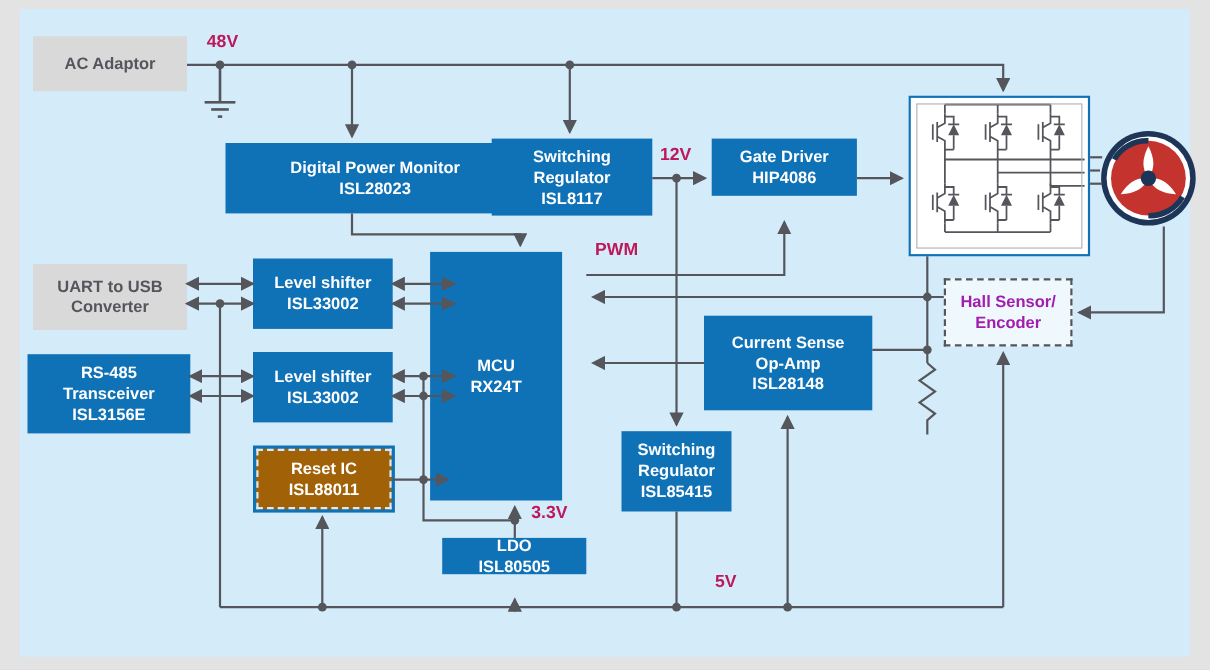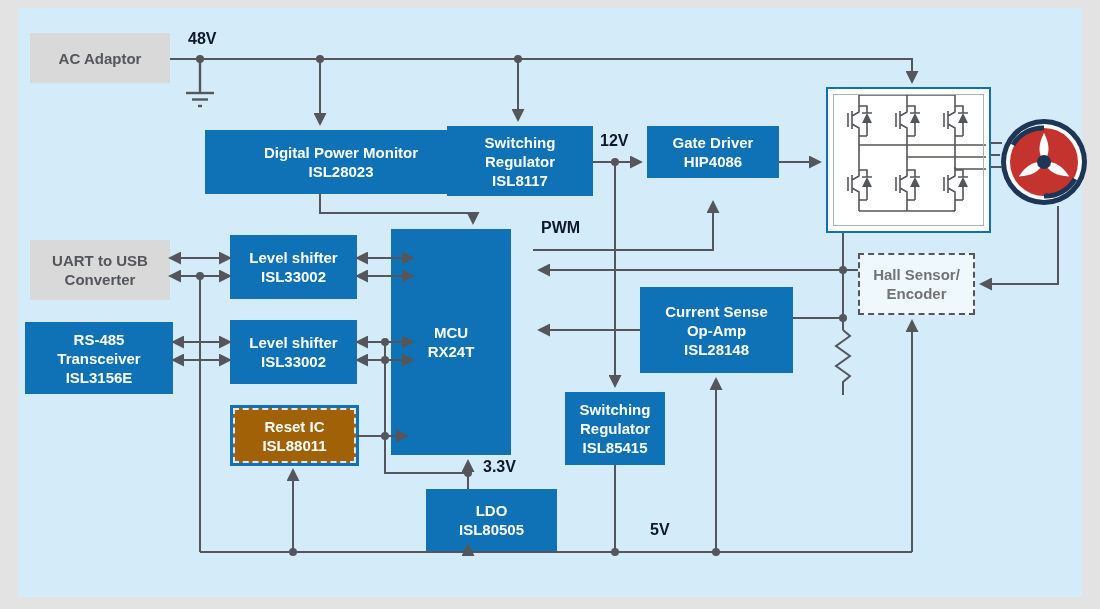--- a/index.html
+++ b/index.html
@@ -28,30 +28,30 @@
     box-sizing:border-box;
   }
   .blue{background:#0f72b7;color:#ffffff;}
   .gray{background:#d9d9d9;color:#54565b;}
   .dashed-blue{
     background:#a16207;color:#ffffff;
     border:2px dashed #d9e9f5;
     box-shadow:0 0 0 3px #0f72b7;
   }
   .dashed-gray{
-    background:#eef8fd;color:#737373;
+    background:#eef8fd;color:#a21caf;
     border:2px dashed #54565b;
   }
   .white-border-box{
     background:#ffffff;
     border:2px solid #0f72b7;
   }
   .netlabel{
     position:absolute;
-    font-size:16px;font-weight:bold;color:#0f172a;
+    font-size:16px;font-weight:bold;color:#be185d;
     z-index:4;white-space:nowrap;
   }
   #wires{
     position:absolute;left:0;top:0;
     z-index:3;pointer-events:none;
   }
   .inner-frame{
     position:absolute;left:5px;top:5px;right:5px;bottom:5px;
     border:1px solid #a9b0b6;
   }
@@ -187,21 +187,21 @@
     <span>Reset IC</span>
     <span>ISL88011</span>
   </div>
 
   <div class="box blue" style="left:565px;top:392px;width:100px;height:73px">
     <span>Switching</span>
     <span>Regulator</span>
     <span>ISL85415</span>
   </div>
 
-  <div class="box blue" style="left:426px;top:489px;width:131px;height:62px">
+  <div class="box blue" style="left:402px;top:489px;width:131px;height:33px">
     <span>LDO</span>
     <span>ISL80505</span>
   </div>
 
   <div class="netlabel" style="left:188px;top:30px">48V</div>
   <div class="netlabel" style="left:600px;top:132px">12V</div>
   <div class="netlabel" style="left:541px;top:219px">PWM</div>
   <div class="netlabel" style="left:483px;top:458px">3.3V</div>
   <div class="netlabel" style="left:650px;top:521px">5V</div>
 

